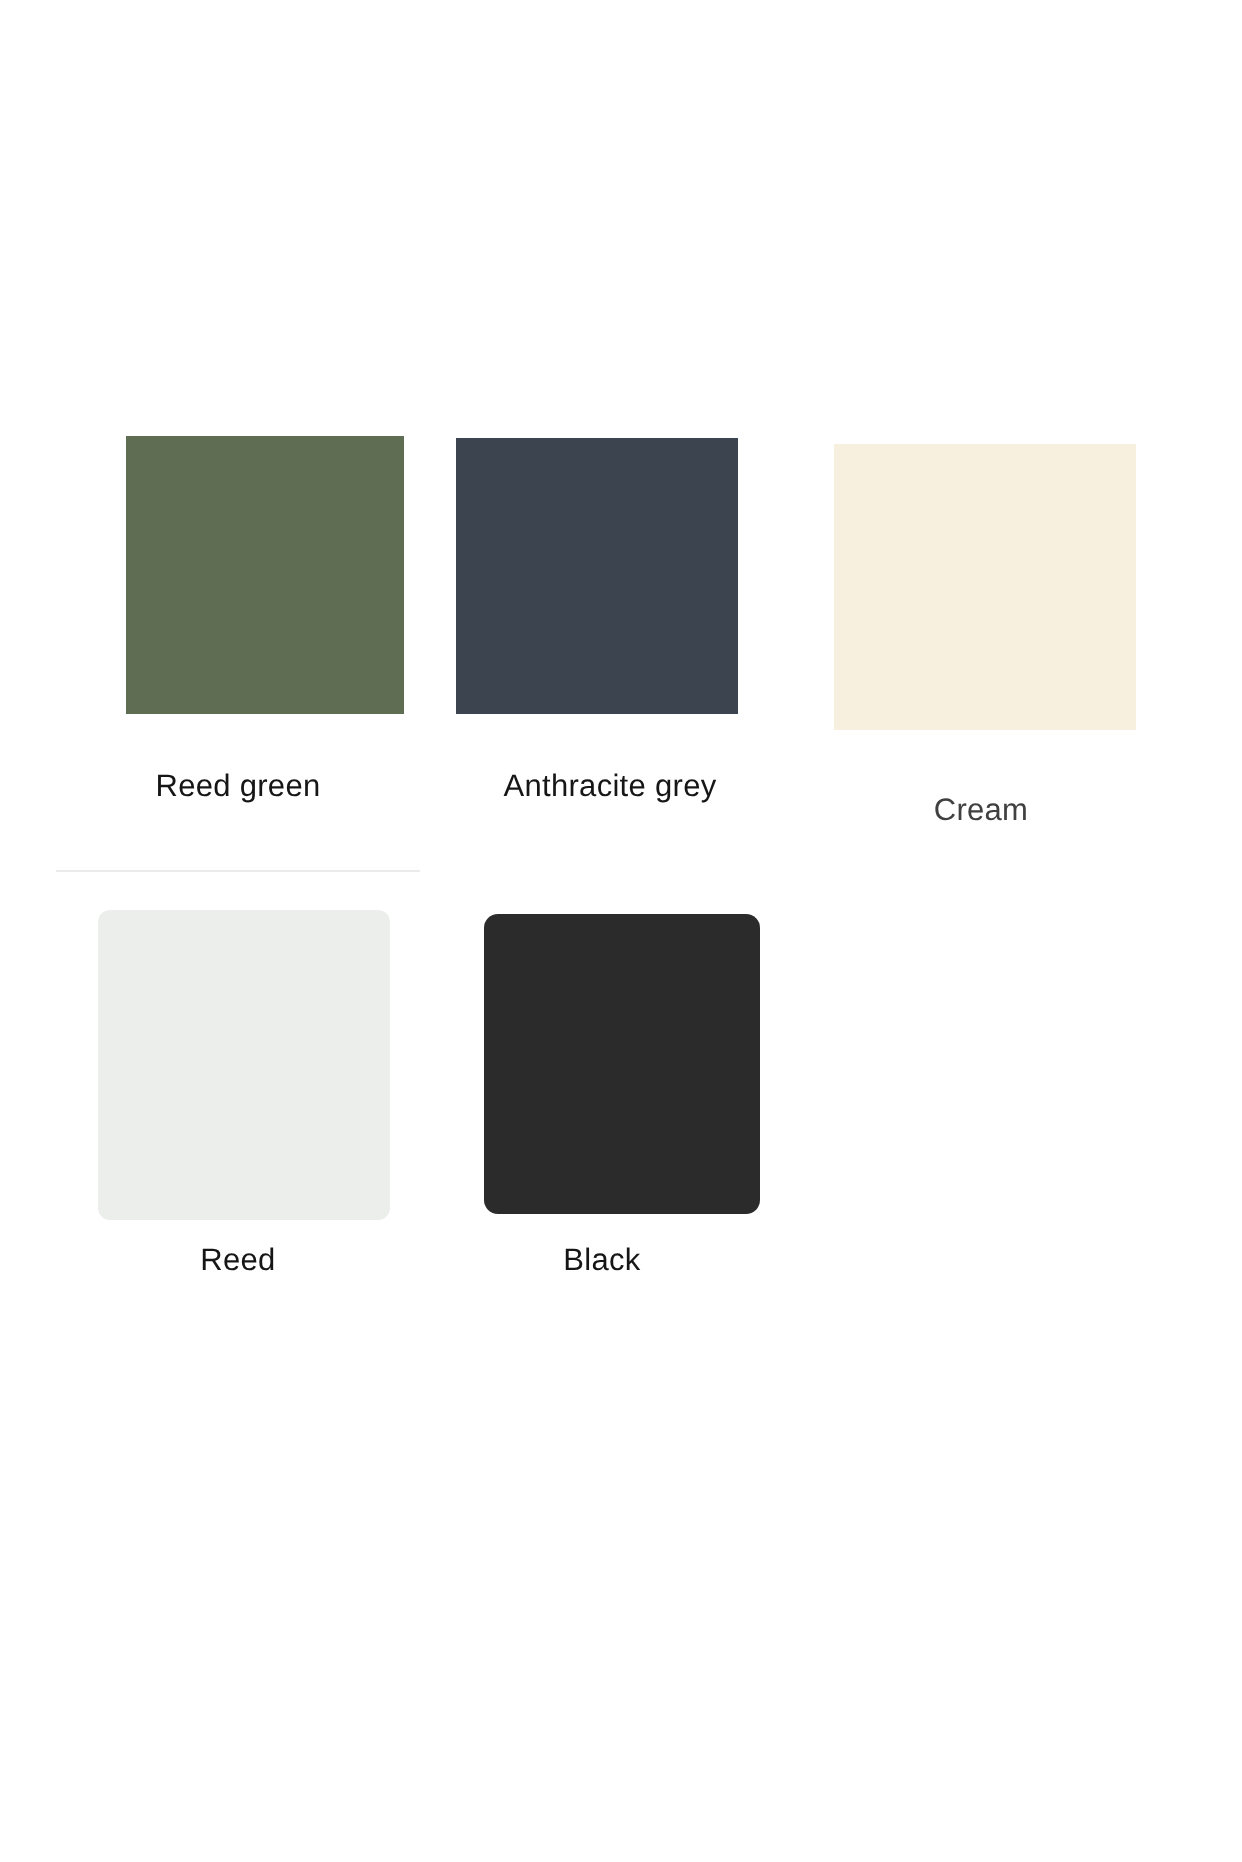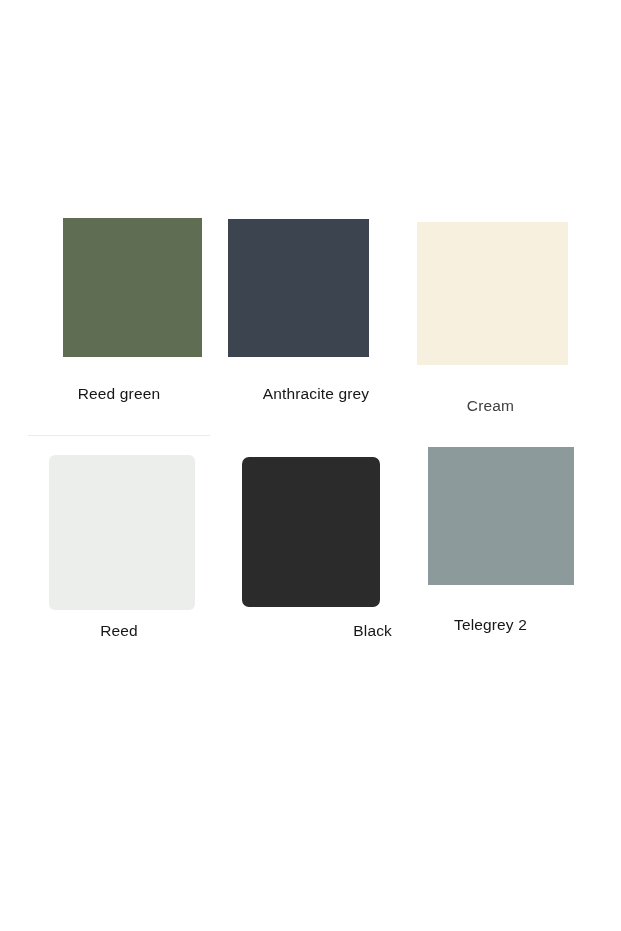--- a/index.html
+++ b/index.html
@@ -44,21 +44,21 @@
 
   
   #cell-reed-green        { left: 28px;  top: 206px; width: 182px; height: 212px; }
   #chip-reed-green        { left: 35px;  top: 12px;  width: 139px; height: 139px;
                             background: #5f6e53; }
   #label-reed-green       { left: 0;     top: 178px; width: 182px; }
 
   #cell-anthracite-grey   { left: 210px; top: 206px; width: 182px; height: 212px; }
   #chip-anthracite-grey   { left: 18px;  top: 13px;  width: 141px; height: 138px;
                             background: #3c4450; }
-  #label-anthracite-grey  { left: 15px;     top: 178px; width: 182px; }
+  #label-anthracite-grey  { left: 4px;     top: 178px; width: 182px; }
 
   #cell-cream             { left: 392px; top: 206px; width: 197px; height: 212px; }
   #chip-cream             { left: 25px;  top: 16px;  width: 151px; height: 143px;
                             background: #f7f0df; }
   #label-cream            { left: 0;     top: 190px; width: 197px; }
 
   
   #cell-white             { left: 28px;  top: 437px; width: 182px; height: 212px; }
   #chip-white             { left: 21px;  top: 18px;  width: 146px; height: 155px;
                             background: #eceeec; border-radius: 6px; }
@@ -106,21 +106,17 @@
 
   <div id="row-divider" style="background: rgb(235, 235, 235);"></div>
 
   <div class="swatch-cell" id="cell-white">
     <div class="swatch-chip" id="chip-white" style="background: rgb(236, 238, 236);"></div>
     <div class="swatch-label" id="label-white" style="color: rgb(22, 22, 22);">Reed</div>
   </div>
 
   <div class="swatch-cell" id="cell-black">
     <div class="swatch-chip" id="chip-black" style="background: rgb(43, 43, 43);"></div>
-    <div class="swatch-label" id="label-black" style="color: rgb(22, 22, 22); text-align: right;">Black</div>
+    <div class="swatch-label" id="label-black" style="color: rgb(22, 22, 22);">Black</div>
   </div>
 
-  <div class="swatch-cell" id="cell-telegrey-2">
-    <div class="swatch-chip" id="chip-telegrey-2" style="background: rgb(140, 154, 156);"></div>
-    <div class="swatch-label" id="label-telegrey-2" style="color: rgb(22, 22, 22);">Telegrey 2</div>
-  </div>
 
 </div>
 
 </body></html>

